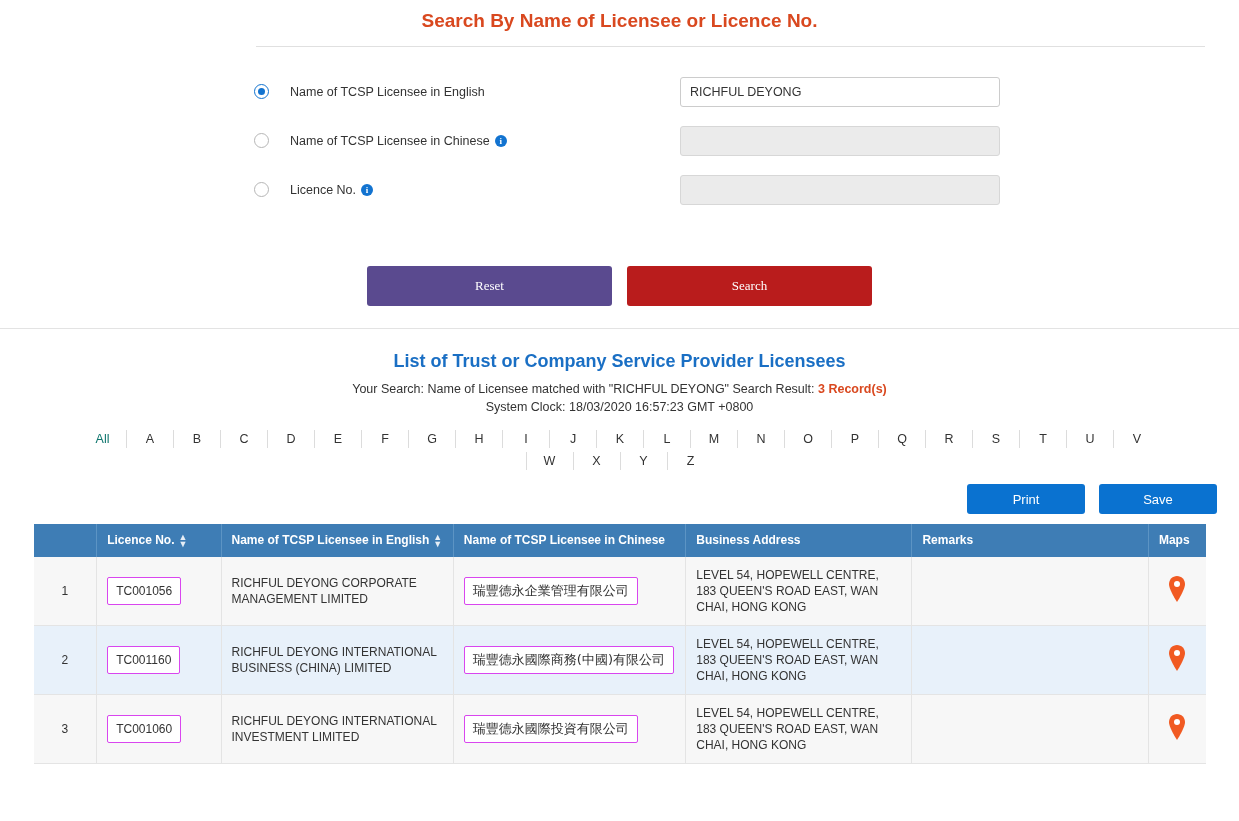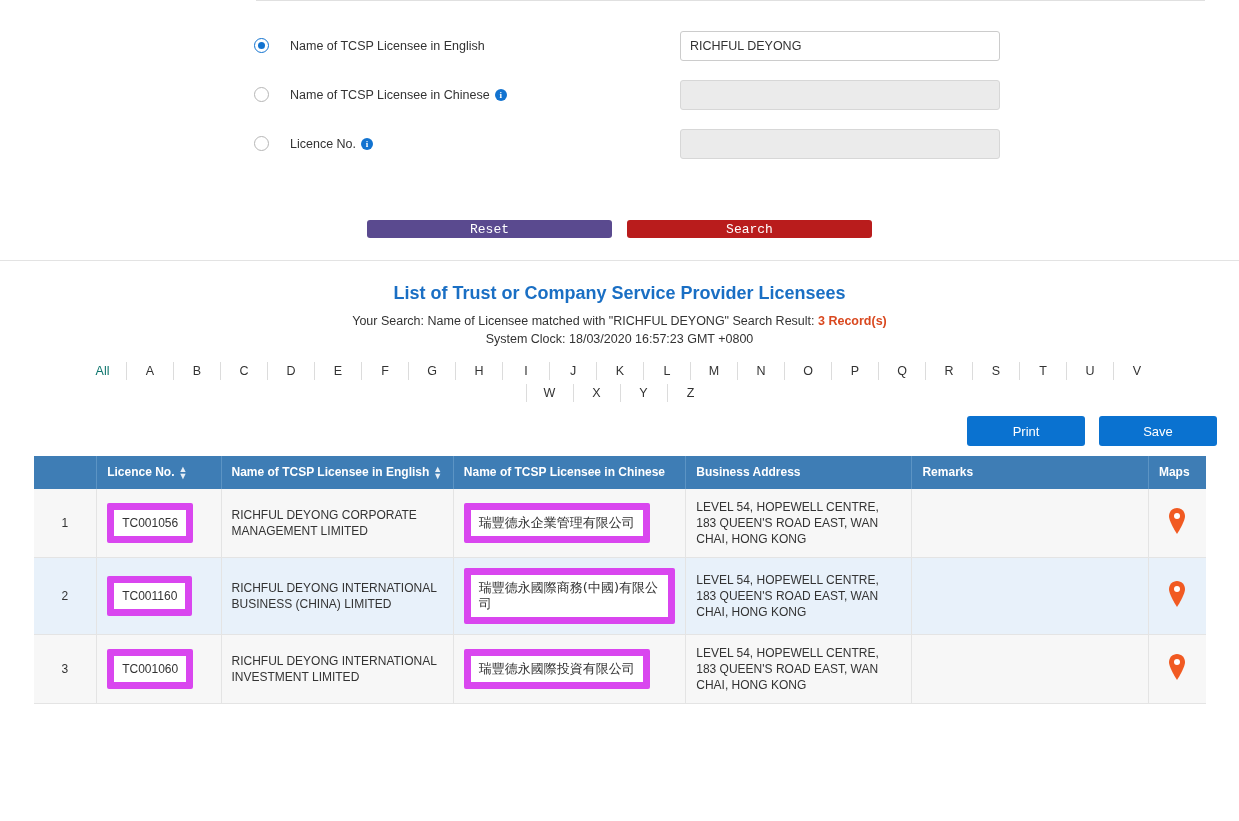--- a/index.html
+++ b/index.html
@@ -110,24 +110,24 @@
     display: flex;
     justify-content: center;
     gap: 15px;
     padding-top: 52px;
   }
   .btn {
     border: none;
     border-radius: 3px;
     color: #fff;
     font-size: 13px;
-    height: 18px;
+    height: 40px;
     width: 245px;
     cursor: pointer;
-    font-family: Liberation Mono, monospace;
+    font-family: Liberation Serif, serif;
   }
   .btn-reset { background: #5a4a8f; }
   .btn-search { background: #b91c1c; }
 
   
   .results {
     padding-top: 22px;
   }
   .results-title {
     text-align: center;
@@ -227,41 +227,42 @@
     margin-left: 4px;
     line-height: 7px;
     vertical-align: middle;
     font-size: 9px;
     color: #e6eef6;
   }
   .sort-arrows span { display: block; }
 
   .box {
     display: inline-block;
-    border: 7px solid #d946ef;
+    border: 1px solid #d946ef;
     background: #fff;
     border-radius: 2px;
     padding: 5px 8px;
     font-size: 12px;
     color: #333;
   }
   .box-zh { font-family: "DejaVu Sans", sans-serif; font-size: 13px; }
   .addr-cell { color: #3a3a3a; }
   .pin {
     display: inline-block;
     width: 18px;
     height: 26px;
     position: relative;
   }
   .pin svg { display: block; }
 </style>
 </head>
 <body>
 
 <section class="search-panel">
+  <h1 class="panel-title">Search By Name of Licensee or Licence No.</h1>
   <div class="title-rule"></div>
 
   <div class="form-rows">
 
     <div class="form-row">
       <div class="radio-cell">
         <span class="radio checked"></span>
         <span class="radio-label">Name of TCSP Licensee in English</span>
       </div>
       <div class="input-cell">

